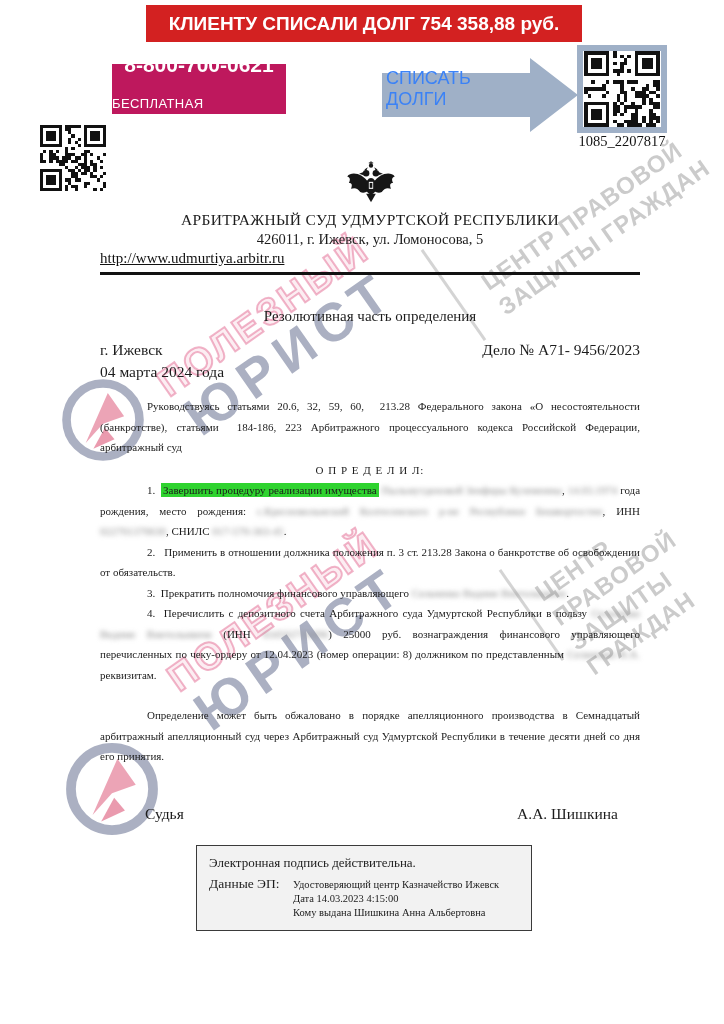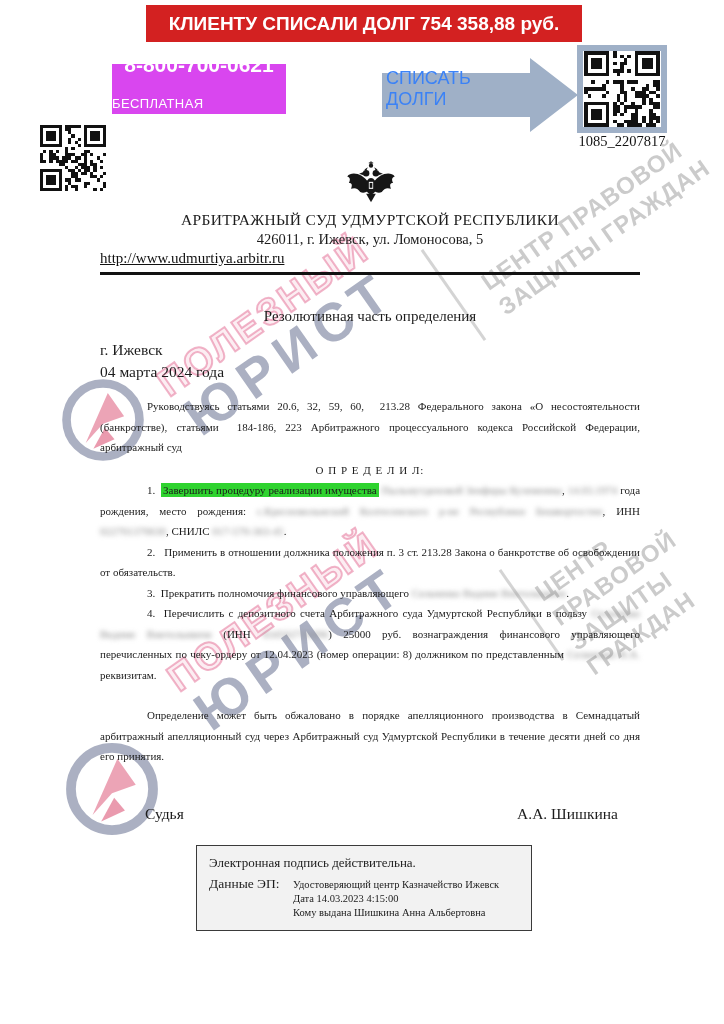--- a/index.html
+++ b/index.html
@@ -3,21 +3,21 @@
 <meta charset="utf-8">
 <style>
   html,body{margin:0;padding:0;background:#ffffff;}
   .page{position:relative;width:724px;height:1024px;background:#ffffff;overflow:hidden;
         font-family:"Liberation Serif", serif;color:#1c1c1c;}
 
   
   .banner{position:absolute;left:146px;top:5px;width:436px;height:37px;background:#d32121;
           display:flex;align-items:center;justify-content:center;
           font-family:"Liberation Sans", sans-serif;font-weight:bold;font-size:19px;color:#fff;text-align:center;}
-  .phone-badge{position:absolute;left:112px;top:64px;width:174px;height:50px;background:#d946ef;
+  .phone-badge{position:absolute;left:112px;top:64px;width:174px;height:50px;background:#be185d;
           display:flex;flex-direction:column;align-items:center;justify-content:center;
           font-family:"Liberation Sans", sans-serif;color:#fff;cursor:pointer;}
   .phone-number{font-size:21px;font-weight:bold;line-height:24px;}
   .phone-sub{font-size:13px;letter-spacing:.4px;margin-top:19px;}
   .cta{position:absolute;left:382px;top:58px;width:196px;height:74px;cursor:pointer;}
   .cta svg{position:absolute;left:0;top:0;}
   .cta-label{position:absolute;left:4px;top:15px;width:144px;height:32px;display:flex;align-items:center;justify-content:center;
           font-family:"Liberation Sans", sans-serif;font-weight:normal;font-size:18px;color:#3b82f6;}
   .qr-big{position:absolute;left:577px;top:45px;width:90px;height:88px;background:#9fb0c7;padding:0;box-sizing:border-box;}
   .qr-big .qr-inner{position:absolute;left:6px;top:6px;right:6px;bottom:6px;background:#fff;}
@@ -395,20 +395,21 @@
     <div class="court-address">426011, г. Ижевск, ул. Ломоносова, 5</div>
     <div class="court-site"><a href="#">http://www.udmurtiya.arbitr.ru</a></div>
     <div class="rule"></div>
     <div class="doc-type">Резолютивная часть определения</div>
 
     <div class="meta">
       <div class="meta-left">
         <div>г. Ижевск</div>
         <div>04 марта 2024 года</div>
       </div>
+      <div>Дело № А71- 9456/2023</div>
     </div>
 
     <div class="body-text">
         <p class="para indent"><span>Руководствуясь статьями 20.6, 32, 59, 60,&nbsp; 213.28 Федерального закона «О несостоятельности (банкротстве), статьями&nbsp; 184-186, 223 Арбитражного процессуального кодекса Российской Федерации, арбитражный суд</span></p>
         <p class="para center"><span>О П Р Е Д Е Л И Л:</span></p>
         <p class="para indent"><span>1.&nbsp;&nbsp;</span><span class="hl">Завершить процедуру реализации имущества</span><span> </span><span class="redacted">Пыльмутденовой Зенферы Куземенны</span><span>, </span><span class="redacted">14.03.1974</span><span> года рождения, место рождения: </span><span class="redacted">с.Кресновольмский Колтесенского р-не Ресмублеки Бешвортостен</span><span>, ИНН </span><span class="redacted">022701370630</span><span>, СНИЛС </span><span class="redacted">017-570-363-45</span><span>.</span></p>
         <p class="para indent"><span>2.&nbsp;&nbsp;&nbsp;Применить в отношении должника положения п. 3 ст. 213.28 Закона о банкротстве об освобождении от обязательств.</span></p>
         <p class="para indent"><span>3.&nbsp;&nbsp;Прекратить полномочия финансового управляющего </span><span class="redacted">Сельченко Ведиме Внетольевиче</span><span>.</span></p>
         <p class="para indent"><span>4.&nbsp;&nbsp;Перечислить с депозитного счета Арбитражного суда Удмуртской Республики в пользу </span><span class="redacted">Сельченко Ведиме Внетольевиче</span><span> (ИНН </span><span class="redacted">434562716496</span><span>) 25000 руб. вознаграждения финансового управляющего перечисленных по чеку-ордеру от 12.04.2023 (номер операции: 8) должником по представленным </span><span class="redacted">Сельченко В.А.</span><span> реквизитам.</span></p>
         <p class="para indent gap"><span>Определение может быть обжаловано в порядке апелляционного производства в Семнадцатый арбитражный апелляционный суд через Арбитражный суд Удмуртской Республики в течение десяти дней со дня его принятия.</span></p>

